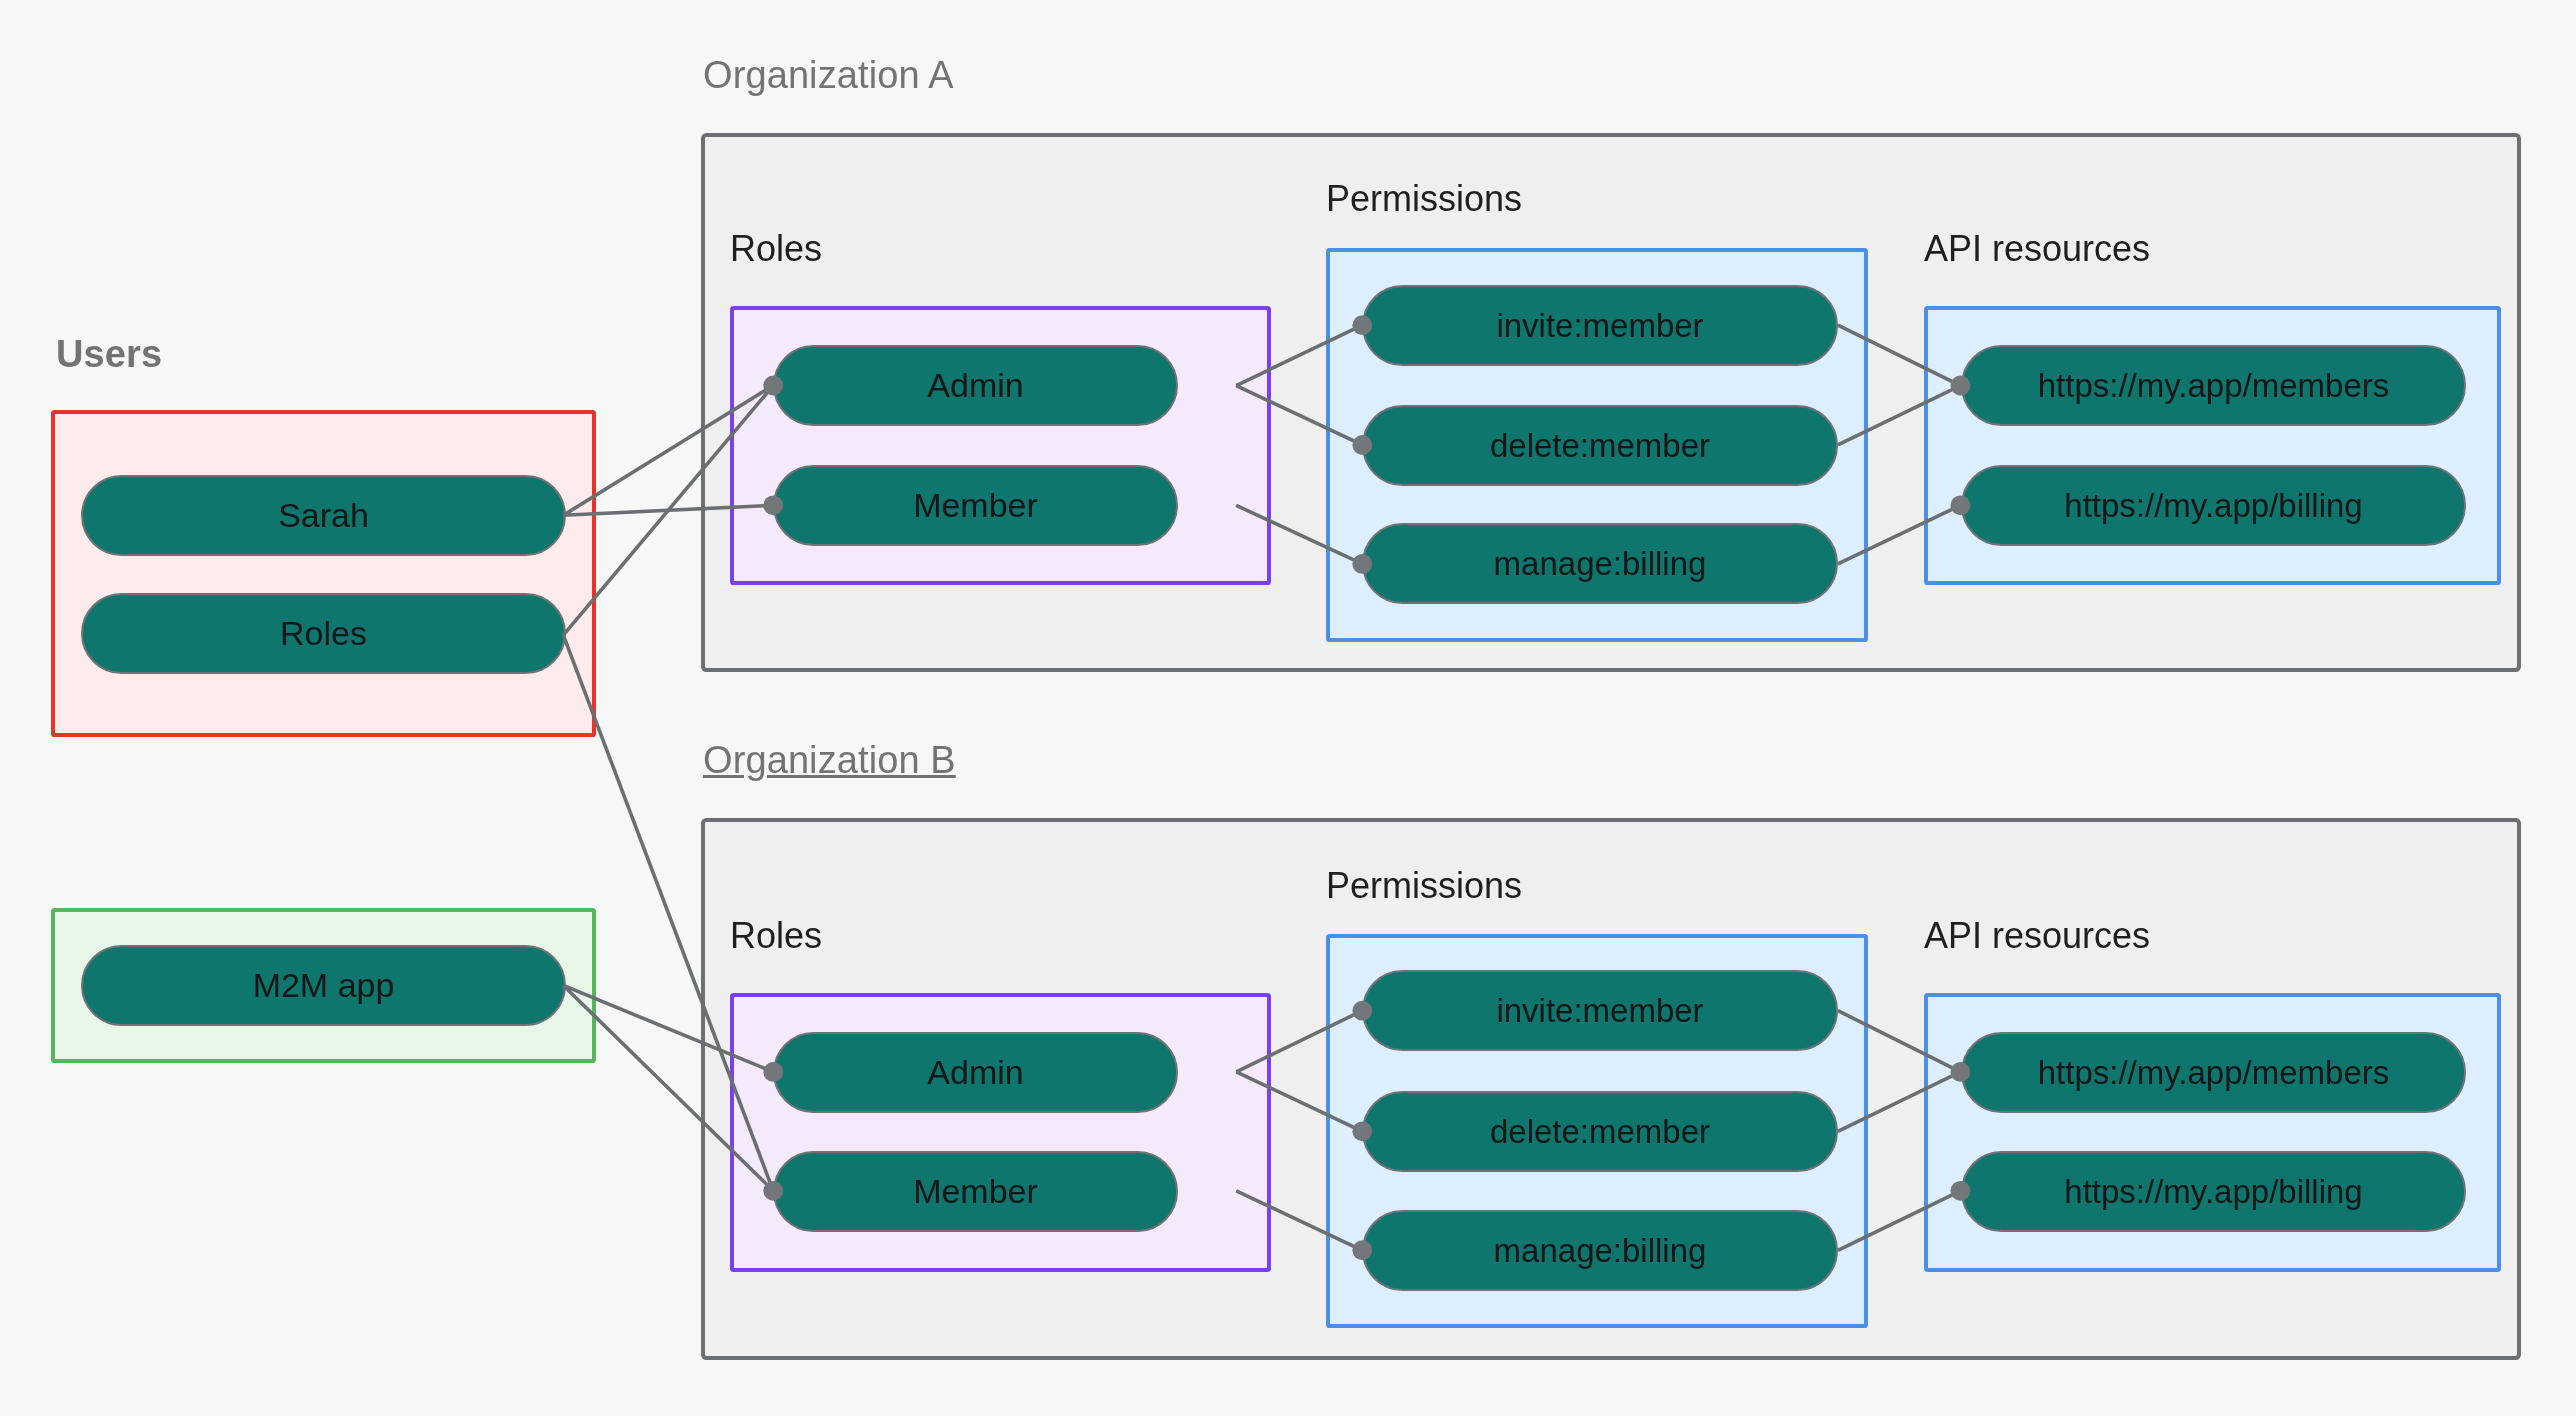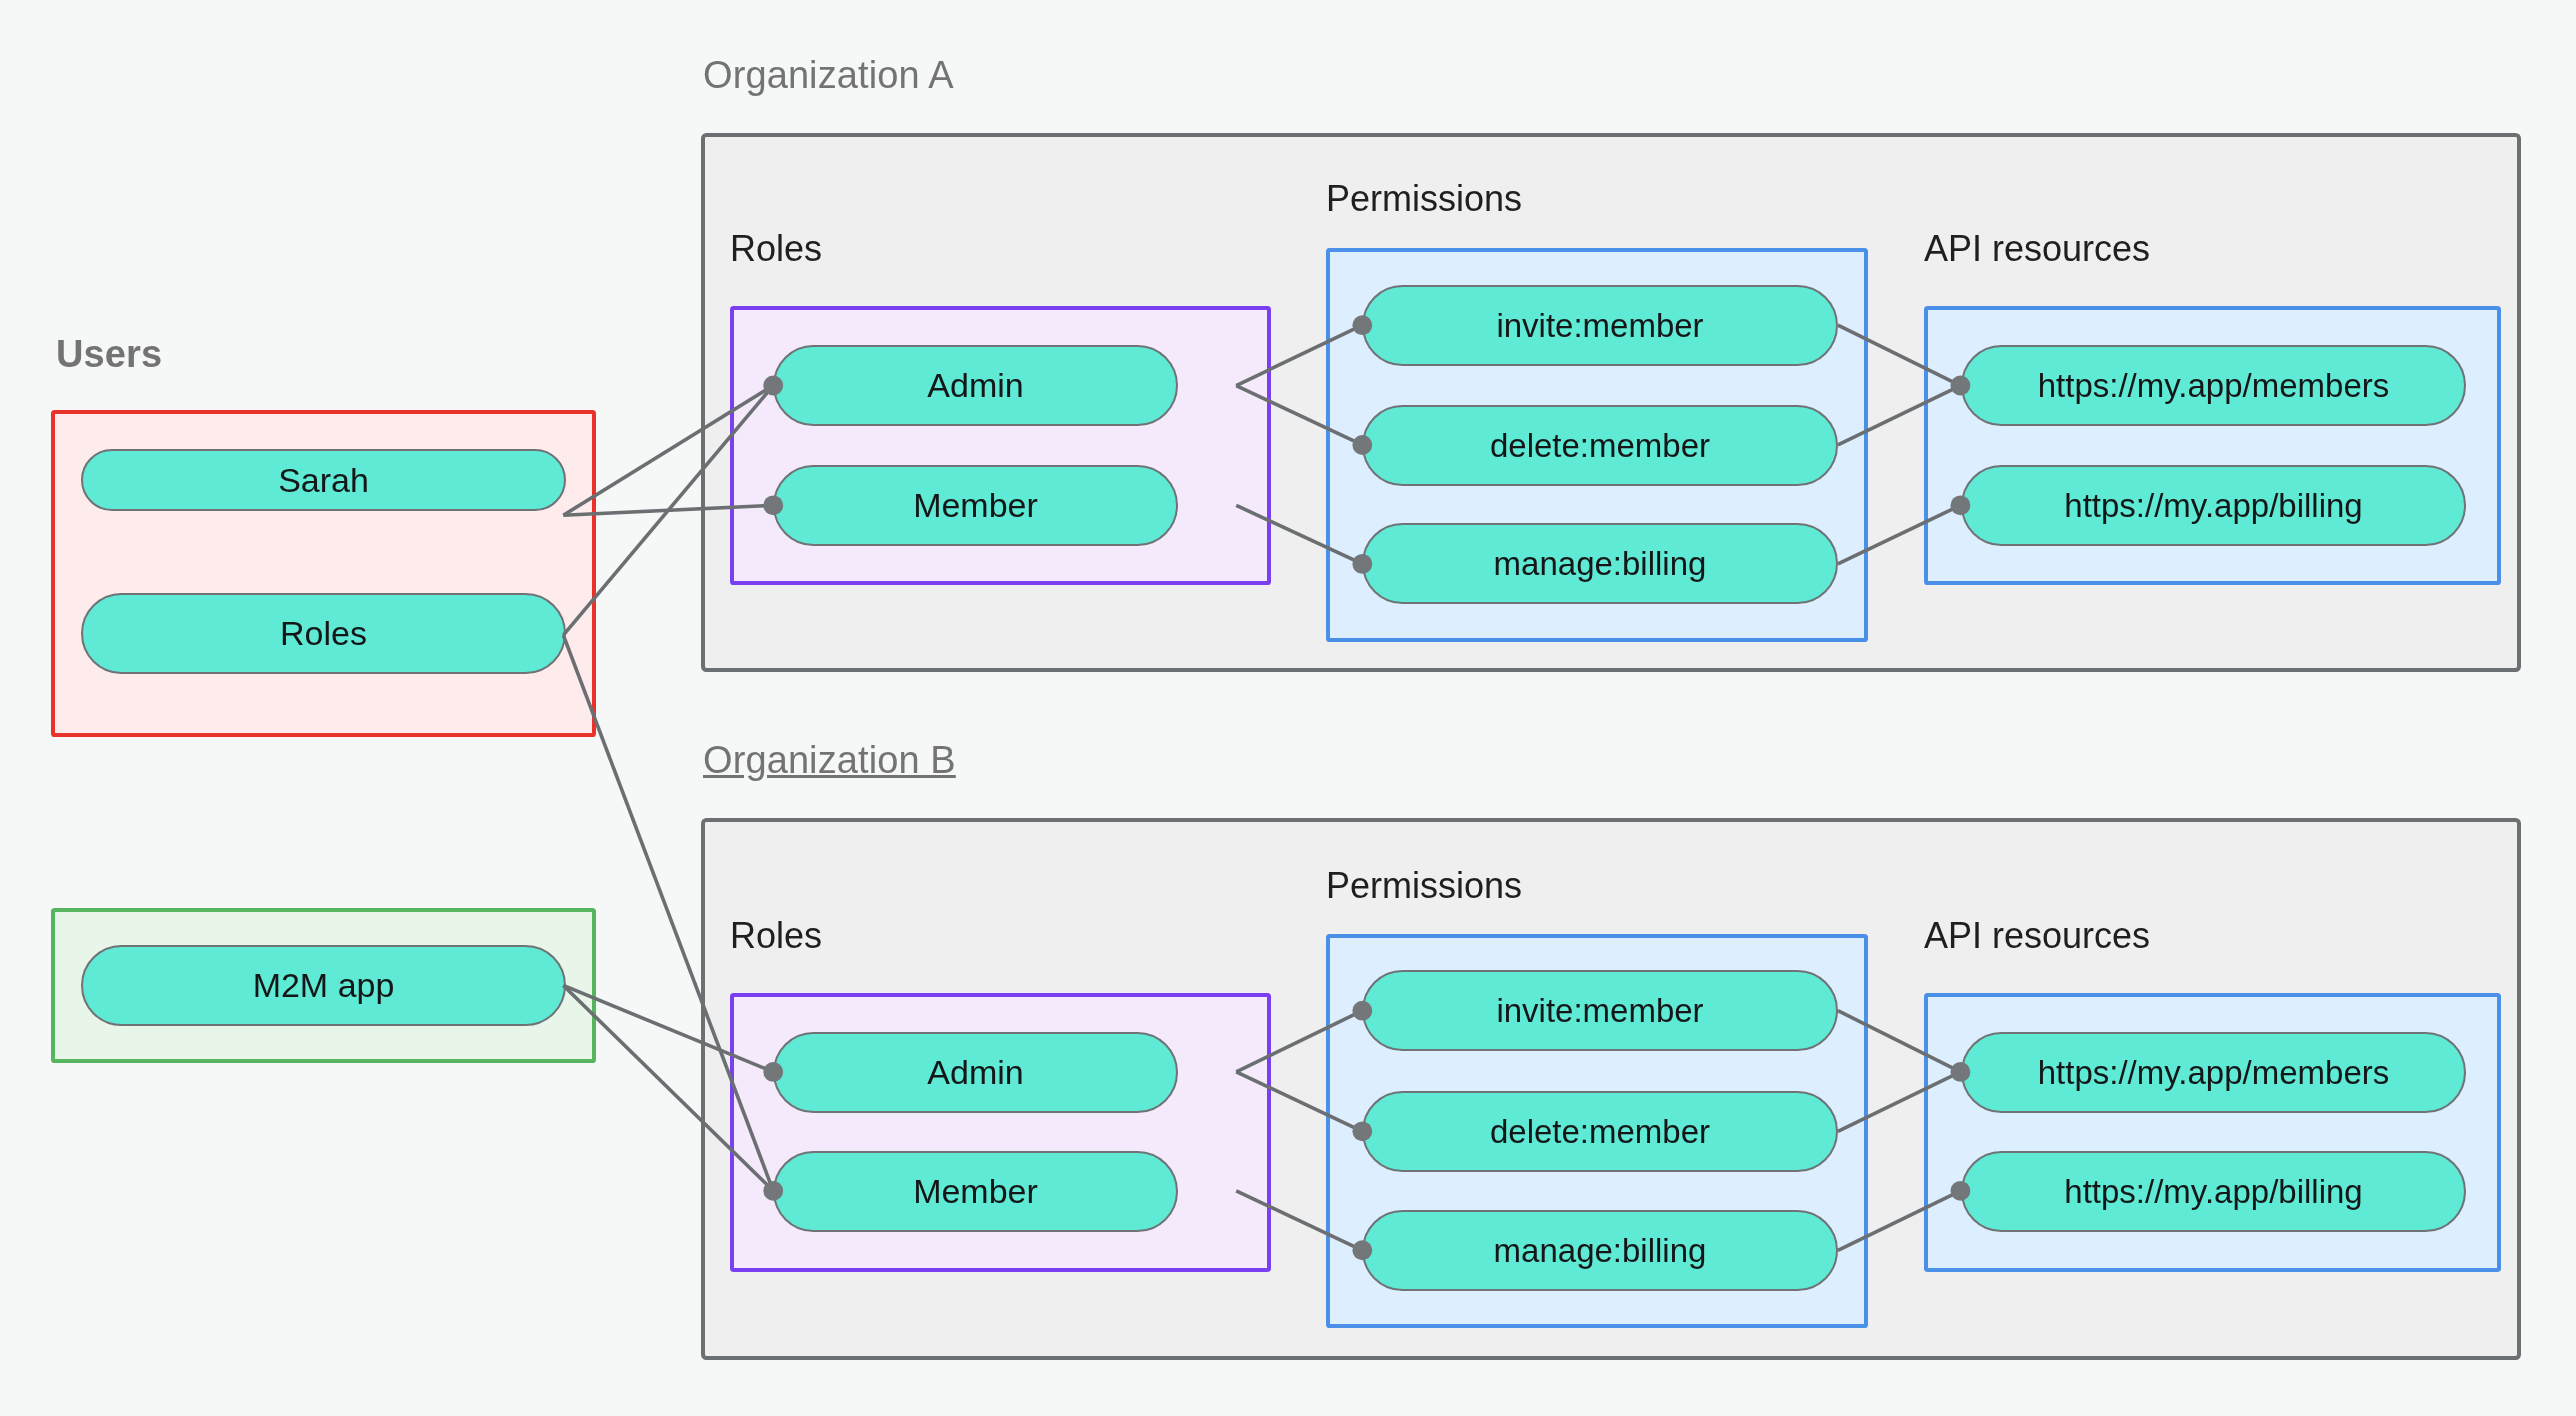--- a/index.html
+++ b/index.html
@@ -80,21 +80,21 @@
     font-size: 36px;
     color: #1d1f20;
     white-space: nowrap;
     z-index: 4;
   }
 
   
   .pill {
     position: absolute;
     box-sizing: border-box;
-    background: #5eead4;
+    background: #0f766e;
     border: 2.7px solid #6f7376;
     border-radius: 900px;
     display: flex;
     align-items: center;
     justify-content: center;
     font-size: 34px;
     color: #141617;
     white-space: nowrap;
     z-index: 4;
   }
@@ -153,21 +153,21 @@
       <circle cx="1512" cy="1122" r="11"></circle>
       <circle cx="1512" cy="1256" r="11"></circle>
       <circle cx="1512" cy="1388" r="11"></circle>
       <circle cx="2176" cy="1190" r="11"></circle>
       <circle cx="2176" cy="1322" r="11"></circle>
     </g>
   </svg>
 
   <div class="grp-title" style="left:56px; top:333px;font-weight:bold;">Users</div>
   <div class="box box-users" style="left:51px; top:410px; width:545px; height:327px;"></div>
-  <div class="pill" style="left:81px; top:449px; width:485px; height:62px;">Sarah</div>
+  <div class="pill" style="left:81px; top:475px; width:485px; height:81px;">Sarah</div>
   <div class="pill" style="left:81px; top:593px; width:485px; height:81px;">Roles</div>
 
   <div class="box box-m2m" style="left:51px; top:908px; width:545px; height:155px;"></div>
   <div class="pill" style="left:81px; top:945px; width:485px; height:81px;">M2M app</div>
 
   <div class="grp-title" style="left:703px; top:54px;">Organization A</div>
   <div class="box box-org" style="left:701px; top:133px; width:1820px; height:539px;"></div>
 
   <div class="sub-title" style="left:730px; top:228px;">Roles</div>
   <div class="box box-roles" style="left:730px; top:306px; width:541px; height:279px;"></div>

